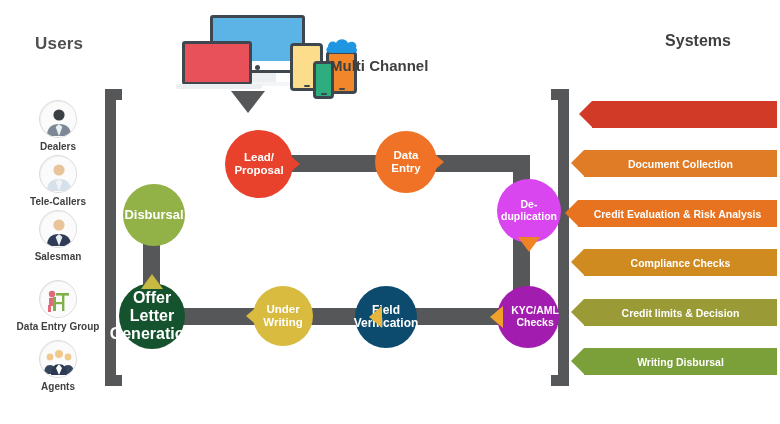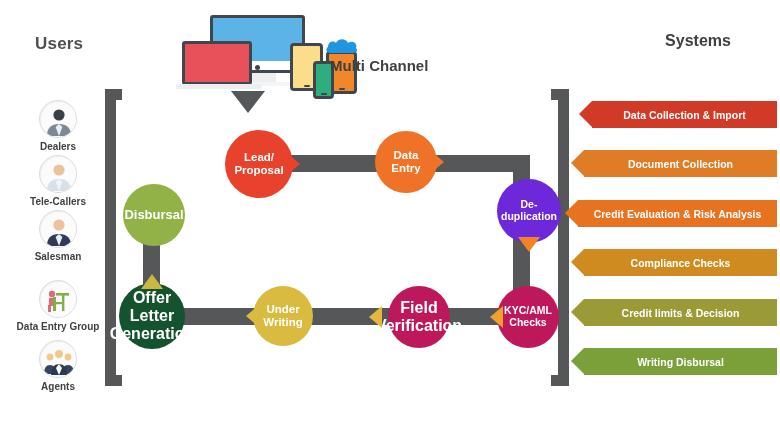--- a/index.html
+++ b/index.html
@@ -175,35 +175,35 @@
         </div>
       </div>
       <div class="tri" style="border-top: 11px solid transparent; border-bottom: 11px solid transparent; border-left: 13px solid rgb(232, 65, 44); left: 287px; top: 153px;"></div>
       <div class="node" style="left: 375px; top: 131px; width: 62px; height: 62px; background: rgb(239, 114, 38); font-size: 11.5px;">
         <div>
           <div>Data</div>
           <div>Entry</div>
         </div>
       </div>
       <div class="tri" style="border-top: 11px solid transparent; border-bottom: 11px solid transparent; border-left: 13px solid rgb(239, 114, 38); left: 431px; top: 151px;"></div>
-      <div class="node" style="left: 497px; top: 179px; width: 64px; height: 64px; background: #6d28d9; font-size: 10.5px; align-items: center;">
+      <div class="node" style="left: 497px; top: 179px; width: 64px; height: 64px; background: #d946ef; font-size: 10.5px; align-items: center;">
         <div>
           <div>De-</div>
           <div>duplication</div>
         </div>
       </div>
       <div class="tri" style="border-left: 11px solid transparent; border-right: 11px solid transparent; border-top: 15px solid rgb(240, 131, 38); left: 518px; top: 237px;"></div>
-      <div class="node" style="left: 497px; top: 286px; width: 62px; height: 62px; background: #be185d; font-size: 10.5px;">
+      <div class="node" style="left: 497px; top: 286px; width: 62px; height: 62px; background: #a21caf; font-size: 10.5px; justify-content: flex-end;">
         <div>
           <div>KYC/AML</div>
           <div>Checks</div>
         </div>
       </div>
       <div class="tri" style="border-top: 11px solid transparent; border-bottom: 11px solid transparent; border-right: 13px solid rgb(240, 161, 44); left: 490px; top: 306px;"></div>
-      <div class="node" style="left: 388px; top: 286px; width: 62px; height: 62px; background: #be185d; font-size: 16px;">
+      <div class="node" style="left: 355px; top: 286px; width: 62px; height: 62px; background: #0c4a6e; font-size: 12px;">
         <div>
           <div>Field</div>
           <div>Verification</div>
         </div>
       </div>
       <div class="tri" style="border-top: 11px solid transparent; border-bottom: 11px solid transparent; border-right: 13px solid rgb(231, 182, 60); left: 369px; top: 306px;"></div>
       <div class="node" style="left: 253px; top: 286px; width: 60px; height: 60px; background: rgb(217, 187, 63); font-size: 11.5px;">
         <div>
           <div>Under</div>
           <div>Writing</div>
@@ -220,21 +220,20 @@
       <div class="node" style="left: 123px; top: 184px; width: 62px; height: 62px; background: rgb(146, 177, 70); font-size: 13px;">
         <div>
           <div>Disbursal</div>
         </div>
       </div>
     </div>
 
   <div id="systems-layer">
       <div class="sysbar" style="left: 592px; top: 101px; width: 185px; background: rgb(209, 58, 38);">
         <div class="tri-l" style="border-right: 13px solid rgb(209, 58, 38);"></div>
-        <span>Data Collection &amp; Import</span>
       </div>
       <div class="sysbar" style="left: 584px; top: 150px; width: 193px; background: rgb(224, 123, 38);">
         <div class="tri-l" style="border-right: 13px solid rgb(224, 123, 38);"></div>
         <span>Document Collection</span>
       </div>
       <div class="sysbar" style="left: 578px; top: 200px; width: 199px; background: rgb(231, 114, 31);">
         <div class="tri-l" style="border-right: 13px solid rgb(231, 114, 31);"></div>
         <span>Credit Evaluation &amp; Risk Analysis</span>
       </div>
       <div class="sysbar" style="left: 584px; top: 249px; width: 193px; background: rgb(207, 139, 32);">

